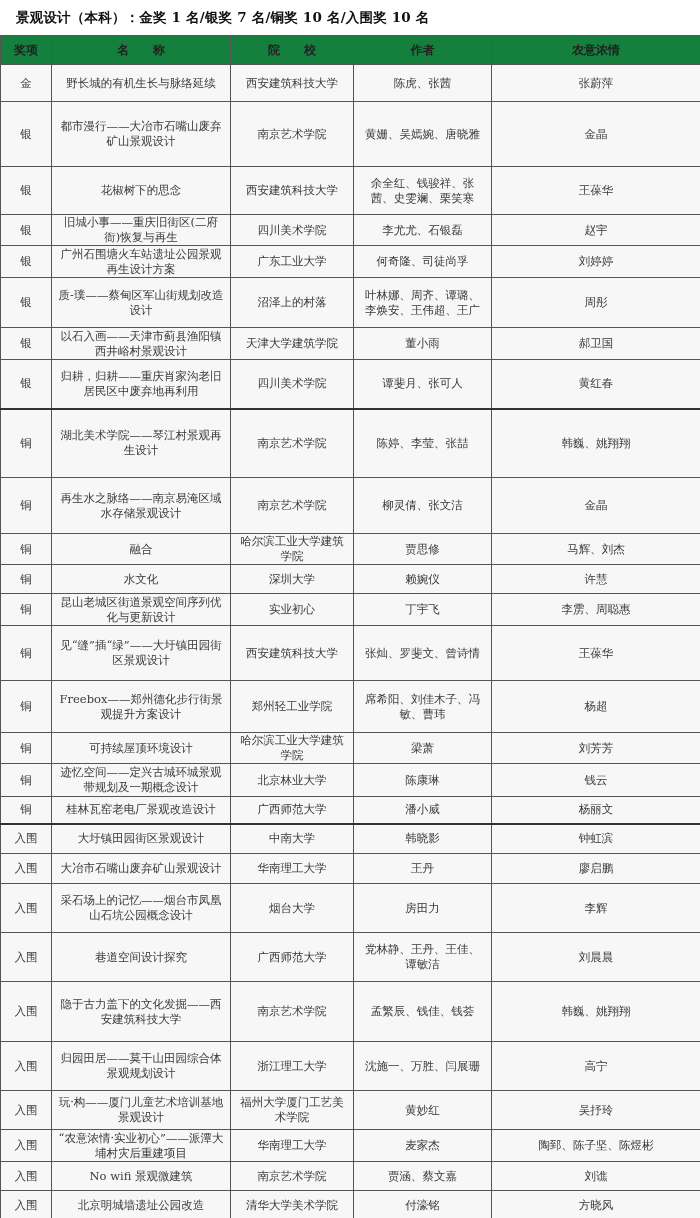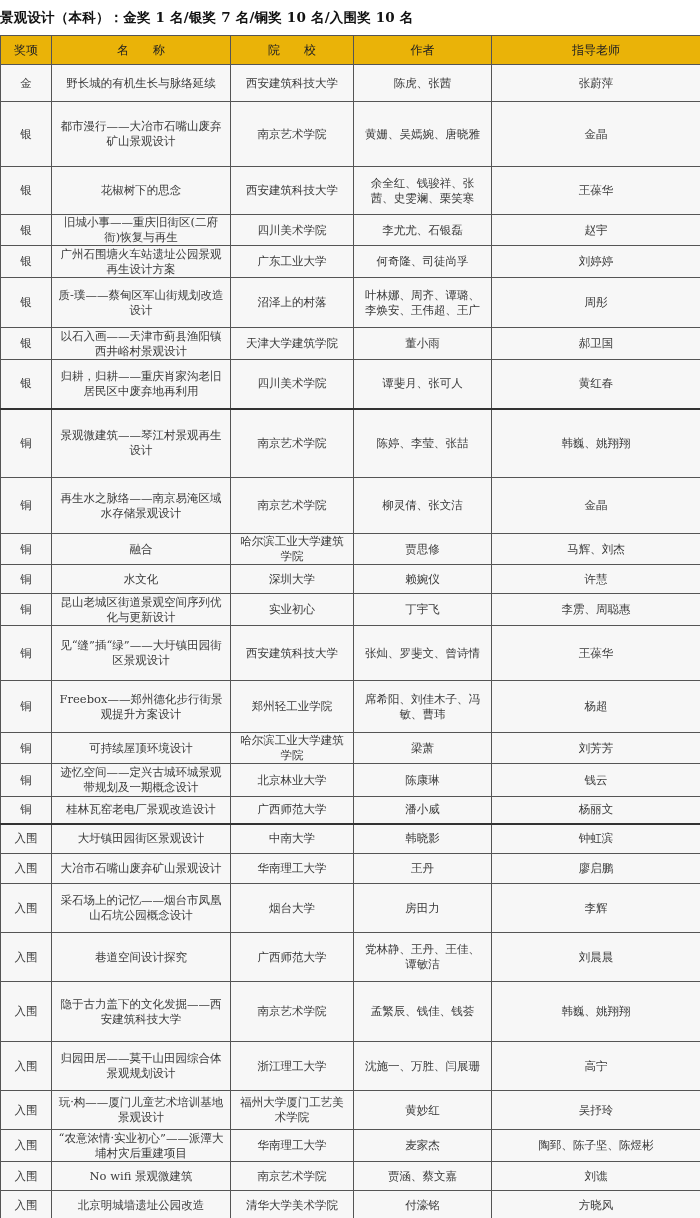--- a/index.html
+++ b/index.html
@@ -1,24 +1,24 @@
 <!DOCTYPE html>
 <html><head>
 <meta charset="utf-8">
 <style>
   html, body { margin: 0; padding: 0; background: #ffffff; }
   body { width: 700px; height: 1218px; overflow: hidden; position: relative;
          font-family: "DejaVu Serif", "Liberation Serif", serif; color: #333; }
-  .title { position: absolute; left: 0; top: 9px; font-size: 13.5px; font-weight: bold;
+  .title { position: absolute; left: 16px; top: 9px; font-size: 13.5px; font-weight: bold;
            color: #111; letter-spacing: 0.2px; white-space: nowrap; }
   table.awards { position: absolute; left: 0; top: 35px; width: 700px; border-collapse: collapse;
                  table-layout: fixed; background: #f7f7f7; }
   table.awards td, table.awards th { border: 1px solid #555; text-align: center; vertical-align: middle;
                  font-size: 11.5px; line-height: 15px; padding: 0 6px; color: #3a3a3a; font-weight: normal; }
-  table.awards th { font-weight: normal; color: #222; font-size: 12px; background: #eab308; }
+  table.awards th { font-weight: bold; color: #222; font-size: 12px; background: #15803d; }
   table.awards tr.thick td { border-top: 2px solid #333; }
   col.c1 { width: 51px; } col.c2 { width: 179px; } col.c3 { width: 123px; } col.c4 { width: 138px; } col.c5 { width: 209px; }
 </style>
 </head>
 <body>
 
 <div class="title">景观设计（本科）：金奖 1 名/银奖 7 名/铜奖 10 名/入围奖 10 名</div>
 
 <table class="awards">
   <colgroup>
@@ -27,21 +27,21 @@
       <col class="c3">
       <col class="c4">
       <col class="c5">
     </colgroup>
   <thead>
     <tr style="height:29px">
       <th>奖项</th>
       <th>名　　称</th>
       <th>院　　校</th>
       <th>作者</th>
-      <th>指导老师</th>
+      <th>农意浓情</th>
     </tr>
   </thead>
   <tbody id="rows">
       <tr style="height: 37px;">
         <td>金</td>
         <td>野长城的有机生长与脉络延续</td>
         <td>西安建筑科技大学</td>
         <td>陈虎、张茜</td>
         <td>张蔚萍</td>
       </tr>
@@ -89,21 +89,21 @@
       </tr>
       <tr style="height: 49px;">
         <td>银</td>
         <td>归耕，归耕——重庆肖家沟老旧居民区中废弃地再利用</td>
         <td>四川美术学院</td>
         <td>谭斐月、张可人</td>
         <td>黄红春</td>
       </tr>
       <tr class="thick" style="height: 69px;">
         <td>铜</td>
-        <td>景观微建筑——琴江村景观再生设计</td>
+        <td>湖北美术学院——琴江村景观再生设计</td>
         <td>南京艺术学院</td>
         <td>陈婷、李莹、张喆</td>
         <td>韩巍、姚翔翔</td>
       </tr>
       <tr style="height: 56px;">
         <td>铜</td>
         <td>再生水之脉络——南京易淹区域水存储景观设计</td>
         <td>南京艺术学院</td>
         <td>柳灵倩、张文洁</td>
         <td>金晶</td>

